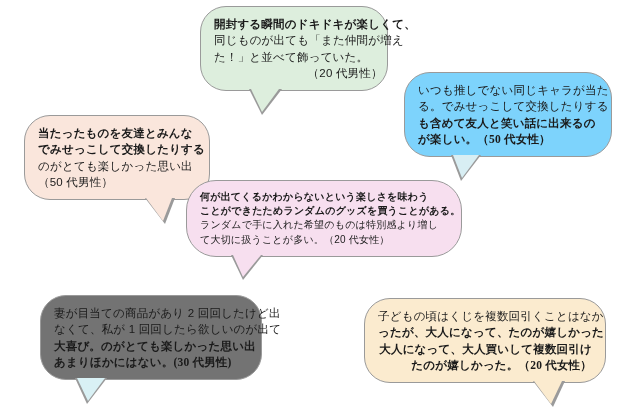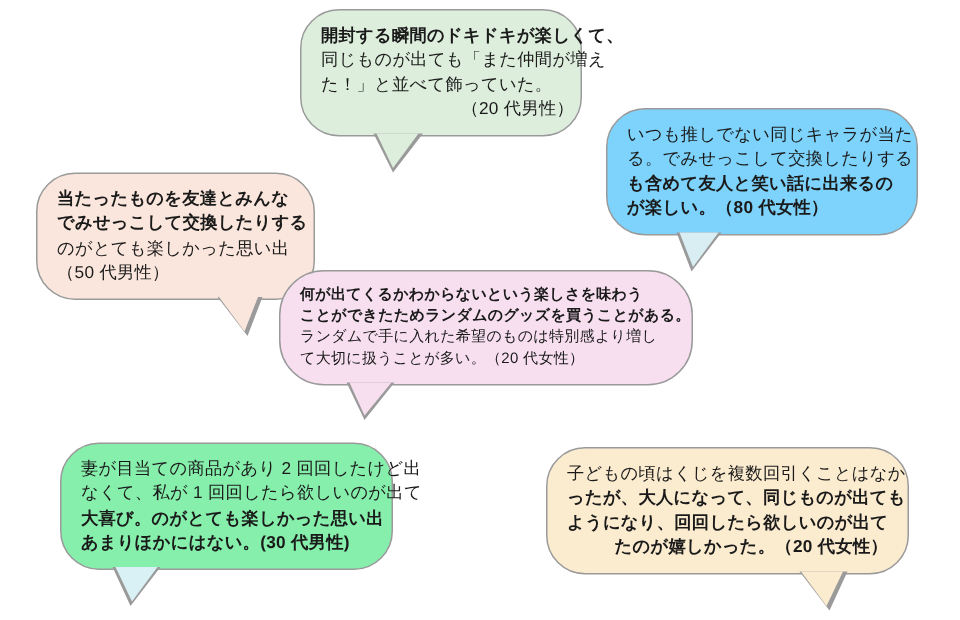--- a/index.html
+++ b/index.html
@@ -27,20 +27,21 @@
     color: #1a1a1a;
     line-height: 1.42;
     letter-spacing: 0.2px;
   }
   .bubble .line {
     display: block;
     white-space: nowrap;
   }
   .bubble .b {
     font-weight: bold;
+    font-family: Liberation Serif, serif;
   }
   
   .tail {
     position: absolute;
     width: 0;
     height: 0;
   }
 
   
   #bubble-top-center {
@@ -112,21 +113,21 @@
   }
   #bubble-center .tail-inner {
     left: 46px; bottom: -21px;
     border-left: 10px solid transparent;
     border-right: 18px solid transparent;
     border-top: 22px solid #f7dfef;
   }
 
   #bubble-left-bottom {
     left: 40px; top: 295px; width: 222px;
-    background: #86efac;
+    background: #737373;
     font-size: 11.5px;
   }
   #bubble-left-bottom .tail-outer {
     left: 34px; bottom: -25px;
     border-left: 12px solid transparent;
     border-right: 20px solid transparent;
     border-top: 26px solid #9a9a9a;
   }
   #bubble-left-bottom .tail-inner {
     left: 36px; bottom: -22px;
@@ -174,21 +175,21 @@
     <span class="line">のがとても楽しかった思い出</span>
     <span class="line">（50 代男性）</span>
     <span class="tail tail-outer"></span>
     <span class="tail tail-inner"></span>
   </div>
 
   <div class="bubble" id="bubble-right-top">
     <span class="line">いつも推しでない同じキャラが当た</span>
     <span class="line">る。でみせっこして交換したりする</span>
     <span class="line b">も含めて友人と笑い話に出来るの</span>
-    <span class="line b">が楽しい。（80 代女性）</span>
+    <span class="line b">が楽しい。（50 代女性）</span>
     <span class="tail tail-outer"></span>
     <span class="tail tail-inner"></span>
   </div>
 
   <div class="bubble" id="bubble-center">
     <span class="line b">何が出てくるかわからないという楽しさを味わう</span>
     <span class="line b">ことができたためランダムのグッズを買うことがある。</span>
     <span class="line">ランダムで手に入れた希望のものは特別感より増し</span>
     <span class="line">て大切に扱うことが多い。（20 代女性）</span>
     <span class="tail tail-outer"></span>
@@ -199,20 +200,20 @@
     <span class="line">妻が目当ての商品があり 2 回回したけど出</span>
     <span class="line">なくて、私が 1 回回したら欲しいのが出て</span>
     <span class="line b">大喜び。のがとても楽しかった思い出</span>
     <span class="line b">あまりほかにはない。(30 代男性)</span>
     <span class="tail tail-outer"></span>
     <span class="tail tail-inner"></span>
   </div>
 
   <div class="bubble" id="bubble-right-bottom">
     <span class="line">子どもの頃はくじを複数回引くことはなか</span>
-    <span class="line b">ったが、大人になって、同じものが出ても</span>
-    <span class="line b">ようになり、回回したら欲しいのが出て</span>
+    <span class="line b">ったが、大人になって、たのが嬉しかった</span>
+    <span class="line b">大人になって、大人買いして複数回引け</span>
     <span class="line b">たのが嬉しかった。（20 代女性）</span>
     <span class="tail tail-outer"></span>
     <span class="tail tail-inner"></span>
   </div>
 
 </div>
 
 </body></html>

